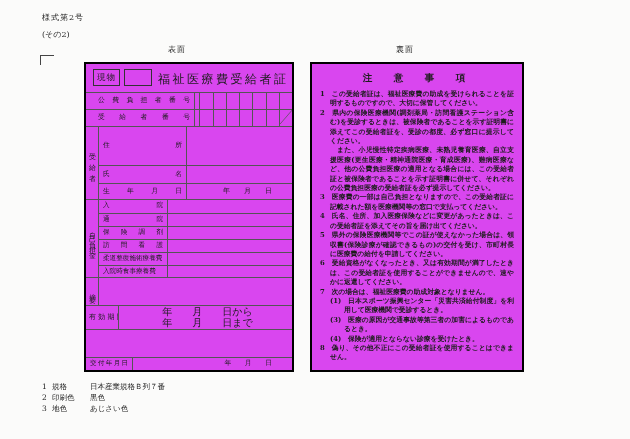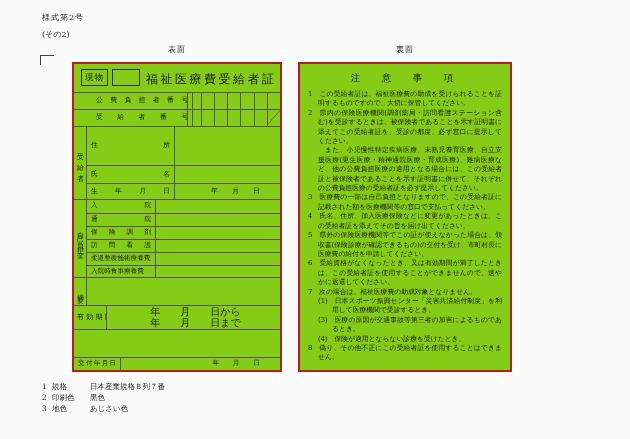--- a/index.html
+++ b/index.html
@@ -12,44 +12,44 @@
     -webkit-font-smoothing:antialiased;
   }
   .page{position:absolute;inset:0;}
   .form-no{position:absolute;left:42px;top:12px;font-size:8px;letter-spacing:1px;}
   .form-part{position:absolute;left:42px;top:29px;font-size:8px;}
   .corner{position:absolute;left:40px;top:55px;width:13px;height:9px;border-top:1px solid #444;border-left:1px solid #444;}
   .side-label{position:absolute;top:44px;font-size:8px;text-align:center;letter-spacing:1px;}
   .front-pos{left:72px;width:210px;}
   .back-pos{left:298px;width:214px;}
 
-  .card{position:absolute;top:62px;height:310px;background:#84cc16;border:2px solid #b91c1c;box-sizing:border-box;}
+  .card{position:absolute;top:62px;height:310px;background:#d946ef;border:2px solid #000000;box-sizing:border-box;margin-left:12px;}
   .front-card{left:72px;width:210px;}
-  .back-card{left:298px;width:214px;padding:5px 8px 4px 8px;}
+  .back-card{left:298px;width:214px;padding:5px 8px 4px 8px;font-weight:bold;}
 
   
   .stamp-box{position:absolute;left:7px;top:5px;width:27px;height:17px;border:1px solid #333;box-sizing:border-box;
              font-size:8.5px;text-align:center;line-height:15px;letter-spacing:1px;}
   .blank-box{position:absolute;left:38px;top:5px;width:28px;height:17px;border:1px solid #333;box-sizing:border-box;}
   .front-title{position:absolute;left:72px;right:4px;top:7px;font-size:12px;letter-spacing:2.5px;text-align:center;white-space:nowrap;}
 
   .frow{position:absolute;left:0;right:0;border-top:1px solid #555;box-sizing:border-box;}
   .r-payer{top:28px;height:17px;}
   .r-recnum{top:45px;height:17px;}
   .g-recipient{top:62px;height:73px;}
   .g-copay{top:135px;height:78px;}
   .g-remarks{top:213px;height:28px;}
   .r-validity{top:241px;height:24px;}
   .r-blankarea{top:265px;height:28px;}
   .r-issue{top:293px;height:13px;border-bottom:none;}
 
   .cell-label{position:absolute;top:0;bottom:0;box-sizing:border-box;border-right:1px solid #555;
               font-size:6.8px;padding:0 4px;white-space:nowrap;overflow:hidden;}
   .jc{text-align:justify;text-align-last:justify;}
-  .num-label{left:18px;width:101px;line-height:15px;}
+  .num-label{left:8px;width:101px;line-height:15px;}
   .numcells{position:absolute;left:101px;right:0;top:0;bottom:0;display:flex;}
   .numcell{flex:1;border-left:1px solid #555;box-sizing:border-box;position:relative;}
   .numcell:first-child{border-left:none;}
   .diag{position:absolute;inset:0;}
 
   .vcell{position:absolute;left:0;top:0;bottom:0;width:13px;border-right:1px solid #555;box-sizing:border-box;
          display:flex;align-items:center;justify-content:center;}
   .vtext{writing-mode:vertical-rl;text-orientation:upright;font-size:7px;white-space:nowrap;}
   .vs-recipient{letter-spacing:11px;}
   .vs-copay{letter-spacing:5px;}

